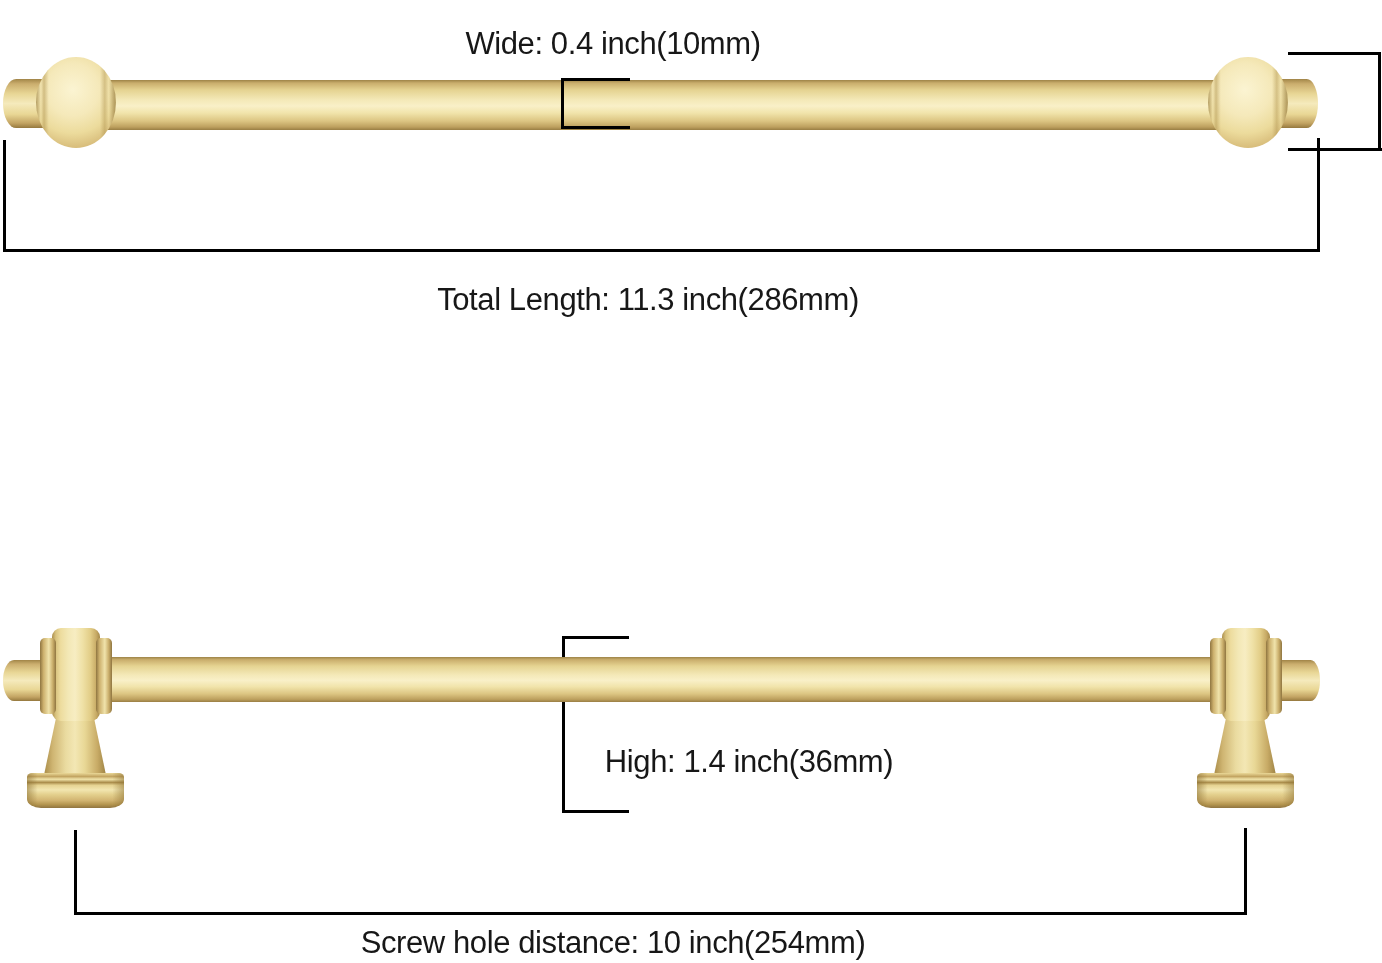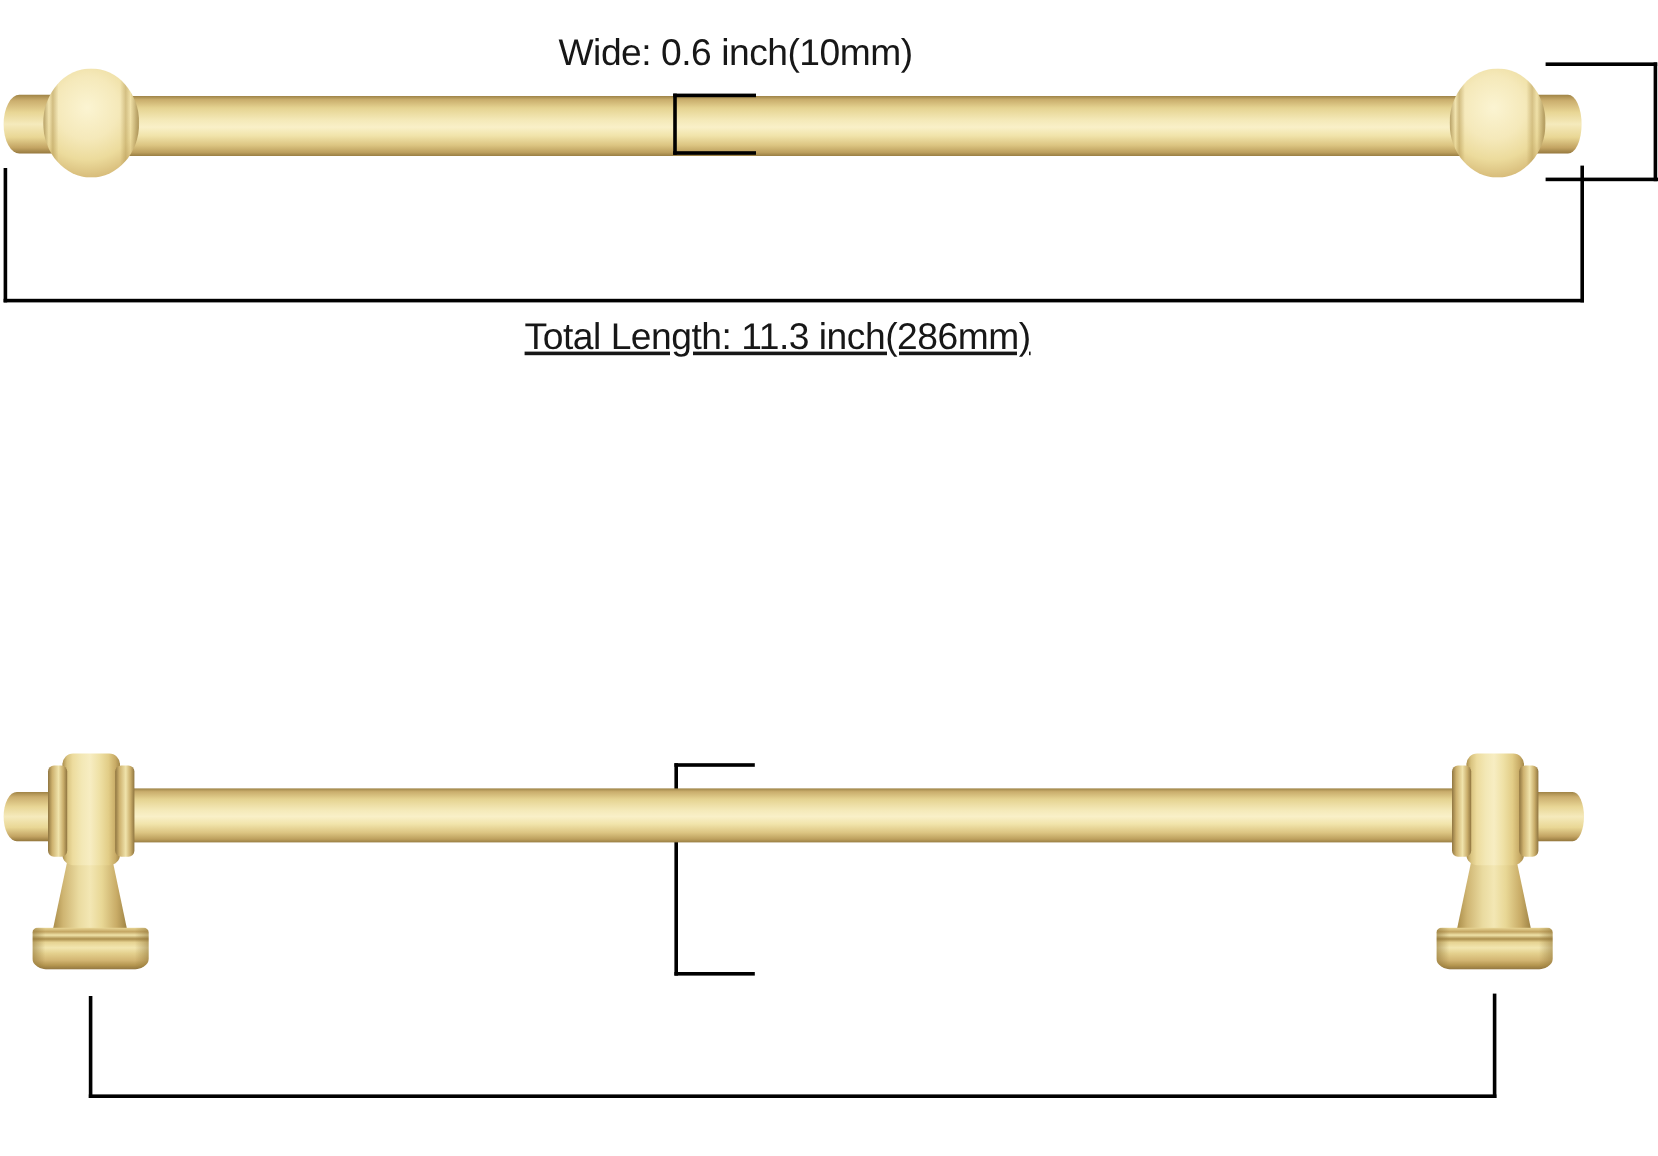--- a/index.html
+++ b/index.html
@@ -93,22 +93,22 @@
   <div class="dl z5" style="left:561px;top:126px;width:69px;height:3px;"></div>
 
   <div class="dl" style="left:1288px;top:52px;width:93px;height:3px;"></div>
   <div class="dl" style="left:1378px;top:52px;width:3px;height:99px;"></div>
   <div class="dl" style="left:1288px;top:148px;width:94px;height:3px;"></div>
 
   <div class="dl" style="left:3px;top:140px;width:3px;height:112px;"></div>
   <div class="dl" style="left:1317px;top:138px;width:3px;height:114px;"></div>
   <div class="dl" style="left:3px;top:249px;width:1317px;height:3px;"></div>
 
-  <div class="label" style="left:613px;top:26px;">Wide: 0.6 inch(10mm)</div>
-  <div class="label" style="left:648px;top:263px;text-decoration:underline;">Total Length: 11.3 inch(286mm)</div>
+  <div class="label" style="left:613px;top:26px;">Wide: 0.4 inch(10mm)</div>
+  <div class="label" style="left:648px;top:282px;">Total Length: 11.3 inch(286mm)</div>
 
   <div class="dl z1" style="left:562px;top:636px;width:3px;height:177px;"></div>
   <div class="dl z1" style="left:562px;top:636px;width:67px;height:3px;"></div>
   <div class="dl z1" style="left:562px;top:810px;width:67px;height:3px;"></div>
 
   <div>
     <div class="bar abs" style="left:100px;top:657px;width:1122px;height:45px;"></div>
     <div class="tip left abs" style="left:3px;top:660px;width:48px;height:41px;"></div>
     <div class="tip right abs" style="left:1272px;top:660px;width:48px;height:41px;"></div>
 
@@ -124,14 +124,16 @@
     <div class="post abs" style="left:1214px;top:719px;width:62px;height:56px;"></div>
 
     <div class="base abs" style="left:27px;top:773px;width:97px;height:35px;"></div>
     <div class="base abs" style="left:1197px;top:773px;width:97px;height:35px;"></div>
   </div>
 
   <div class="dl" style="left:74px;top:830px;width:3px;height:85px;"></div>
   <div class="dl" style="left:1244px;top:828px;width:3px;height:87px;"></div>
   <div class="dl" style="left:74px;top:912px;width:1173px;height:3px;"></div>
 
+  <div class="label" style="left:749px;top:744px;">High: 1.4 inch(36mm)</div>
+  <div class="label" style="left:613px;top:925px;">Screw hole distance: 10 inch(254mm)</div>
 
 </div>
 
 </body></html>

